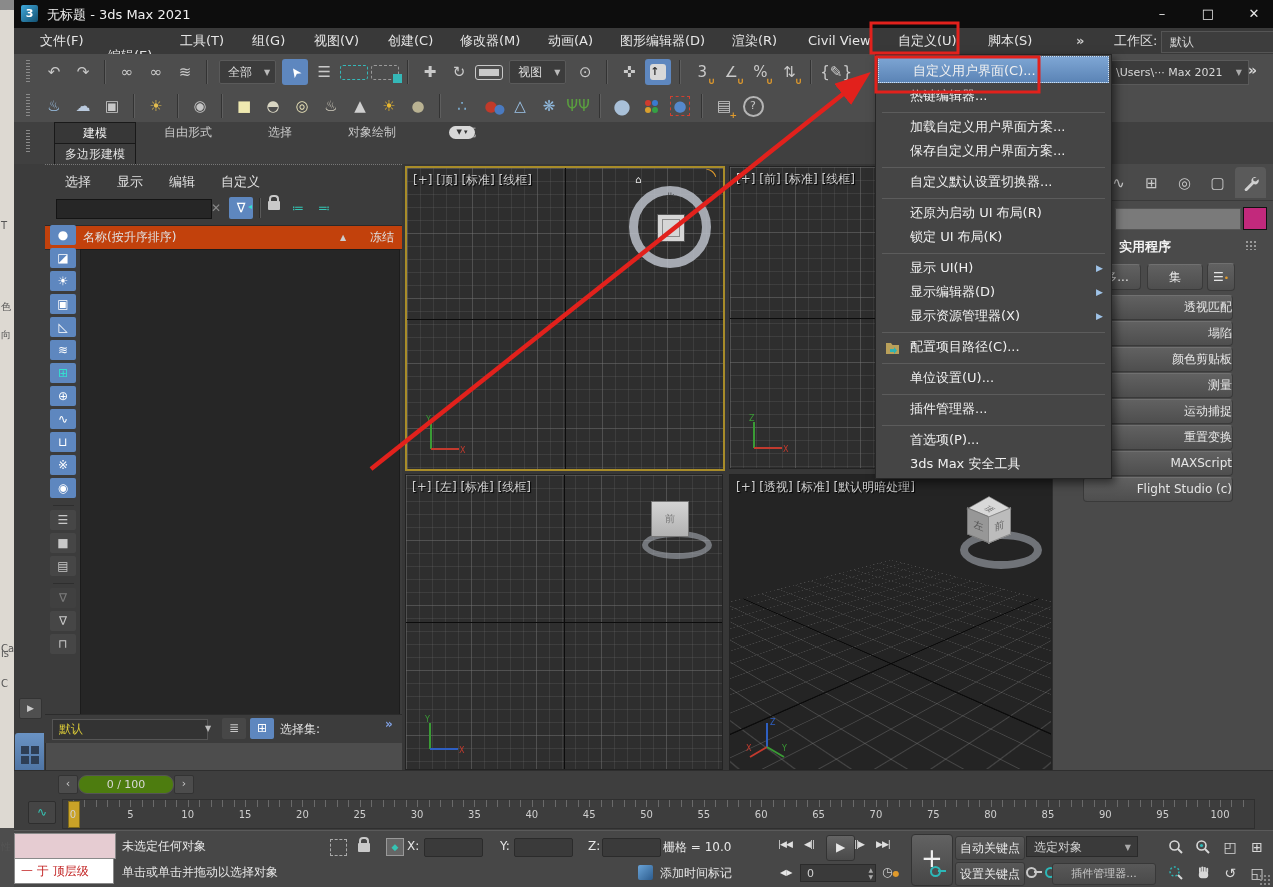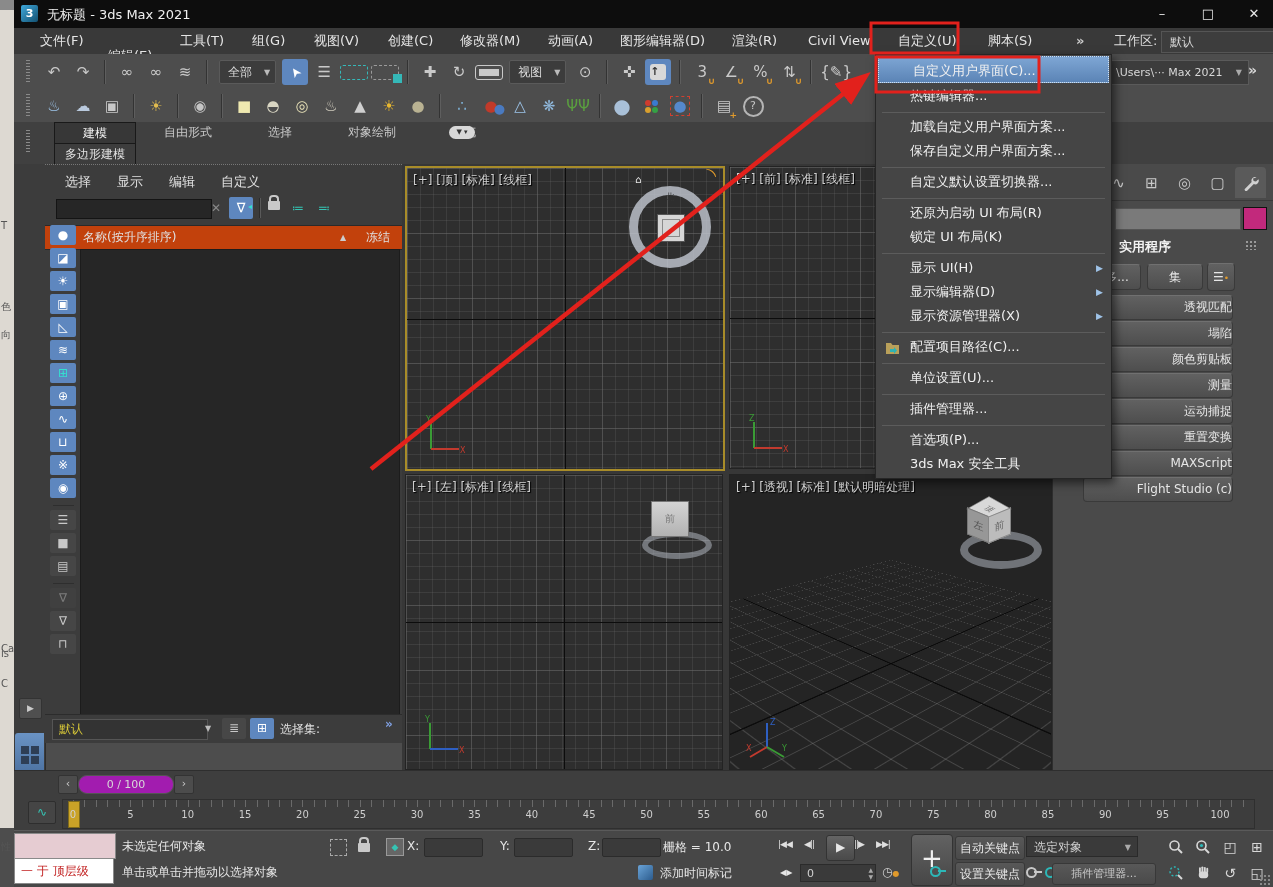--- a/index.html
+++ b/index.html
@@ -83,21 +83,21 @@
      color:#fff;text-align:center;line-height:22px;font-size:13px;}
   .ex-funnel .g2{position:absolute;right:1px;bottom:1px;font-size:8px;color:#35e0d0;}
   .ex-vsep{position:absolute;left:214px;top:33px;width:1px;height:20px;background:#2c2c2c;border-right:1px solid #5a5a5a;}
   .ex-lock{position:absolute;left:223px;top:36px;}
   .lockbody{width:12px;height:9px;background:#c9c9c9;border-radius:1px;position:relative;}
   .lockbody::before{content:"";position:absolute;left:1px;top:-6px;width:6px;height:6px;border:2px solid #c9c9c9;border-bottom:none;border-radius:4px 4px 0 0;}
   .ex-tree{position:absolute;top:33px;width:22px;height:20px;color:#35c4b4;font-size:12px;text-align:center;line-height:20px;}
   .ex-head{position:absolute;left:0;top:60px;right:0;height:23px;background:#c2410c;border-top:1px solid #2a2a2a;border-bottom:1px solid #2a2a2a;}
   .exh-name{position:absolute;left:38px;top:0;line-height:23px;color:#e0e0e0;font-size:12px;}
   .exh-sort{position:absolute;left:295px;top:0;line-height:23px;font-size:8px;color:#ccc;}
-  .exh-frozen{position:absolute;left:313px;top:0;line-height:23px;color:#e0e0e0;font-size:12px;border-left:3px solid #c2410c;padding-left:5px;}
+  .exh-frozen{position:absolute;left:313px;top:0;line-height:23px;color:#e0e0e0;font-size:12px;border-left:7px solid #c2410c;padding-left:5px;}
   #exicons{position:absolute;left:5px;top:60px;width:27px;}
   .exi{width:26px;height:20px;margin-bottom:3px;display:flex;align-items:center;justify-content:center;
      background:#464646;color:#c8c8c8;font-size:12px;border-radius:2px;}
   .exi.on{background:#5e87bf;color:#fff;}
   .exi.dim{opacity:.45;}
   .exsep{height:4px;border-bottom:1px solid #2e2e2e;margin:1px 3px 4px;}
   .ex-list{position:absolute;left:35px;top:84px;right:2px;bottom:28px;background:#262626;border:1px solid #1c1c1c;}
   .ex-foot{position:absolute;left:0;bottom:0;right:0;height:28px;background:#3c3c3c;border-top:1px solid #2c2c2c;}
   .preset{position:absolute;left:7px;top:4px;width:148px;height:19px;background:#333;border:1px solid #555;
      color:#d8c838;font-size:12px;line-height:19px;padding-left:6px;}
@@ -155,21 +155,21 @@
   .rollhead{position:absolute;left:66px;top:74px;color:#f2f2f2;font-size:13px;font-weight:bold;}
   .rollgrip{position:absolute;left:192px;top:76px;width:12px;height:10px;
      background:radial-gradient(#9a9a9a 1px,transparent 1.2px);background-size:4px 4px;}
   .cbtn{position:absolute;background:linear-gradient(#616161,#4e4e4e);border:1px solid #3a3a3a;border-top-color:#707070;
      border-radius:4px;color:#e6e6e6;font-size:12px;text-align:center;}
   #ubuttons .cbtn{left:30px;width:148px;height:23px;line-height:23px;text-align:right;}
   
   #tsrow{left:14px;top:770px;right:0;height:26px;background:#3e3e3e;border-top:1px solid #2e2e2e;z-index:2;}
   .tsbtn{position:absolute;top:4px;width:18px;height:17px;background:#4c4c4c;border:1px solid #333;border-radius:2px;
      color:#ccc;text-align:center;line-height:16px;font-size:11px;}
-  .tstrack{position:absolute;left:64px;top:4px;width:94px;height:17px;background:#a21caf;border:1px solid #555;
+  .tstrack{position:absolute;left:64px;top:4px;width:94px;height:17px;background:#4d7c0f;border:1px solid #555;
      border-radius:9px;color:#d8d8d8;font-size:11px;text-align:center;line-height:17px;}
   #tlrow{left:14px;top:796px;right:0;height:34px;background:#3e3e3e;z-index:2;}
   .tlicon{position:absolute;left:14px;top:5px;width:26px;height:21px;background:#454545;border:1px solid #2e2e2e;
      color:#35c4b4;text-align:center;line-height:20px;font-size:12px;border-radius:2px;}
   #ruler{position:absolute;left:48px;top:3px;right:18px;height:28px;background:#3d3d3d;border:1px solid #2f2f2f;}
   #ruler .ticks{position:absolute;left:10px;right:0;top:0;height:7px;
      background:repeating-linear-gradient(90deg,#6a6a6a 0 1px,transparent 1px 11.47px);}
   .tlabel{position:absolute;top:9px;transform:translateX(-50%);font-size:10px;color:#cfcfcf;}
   .tmarker{position:absolute;left:5px;top:1px;width:10px;height:25px;background:#c9a227;border:1px solid #7e6a1c;}
   

